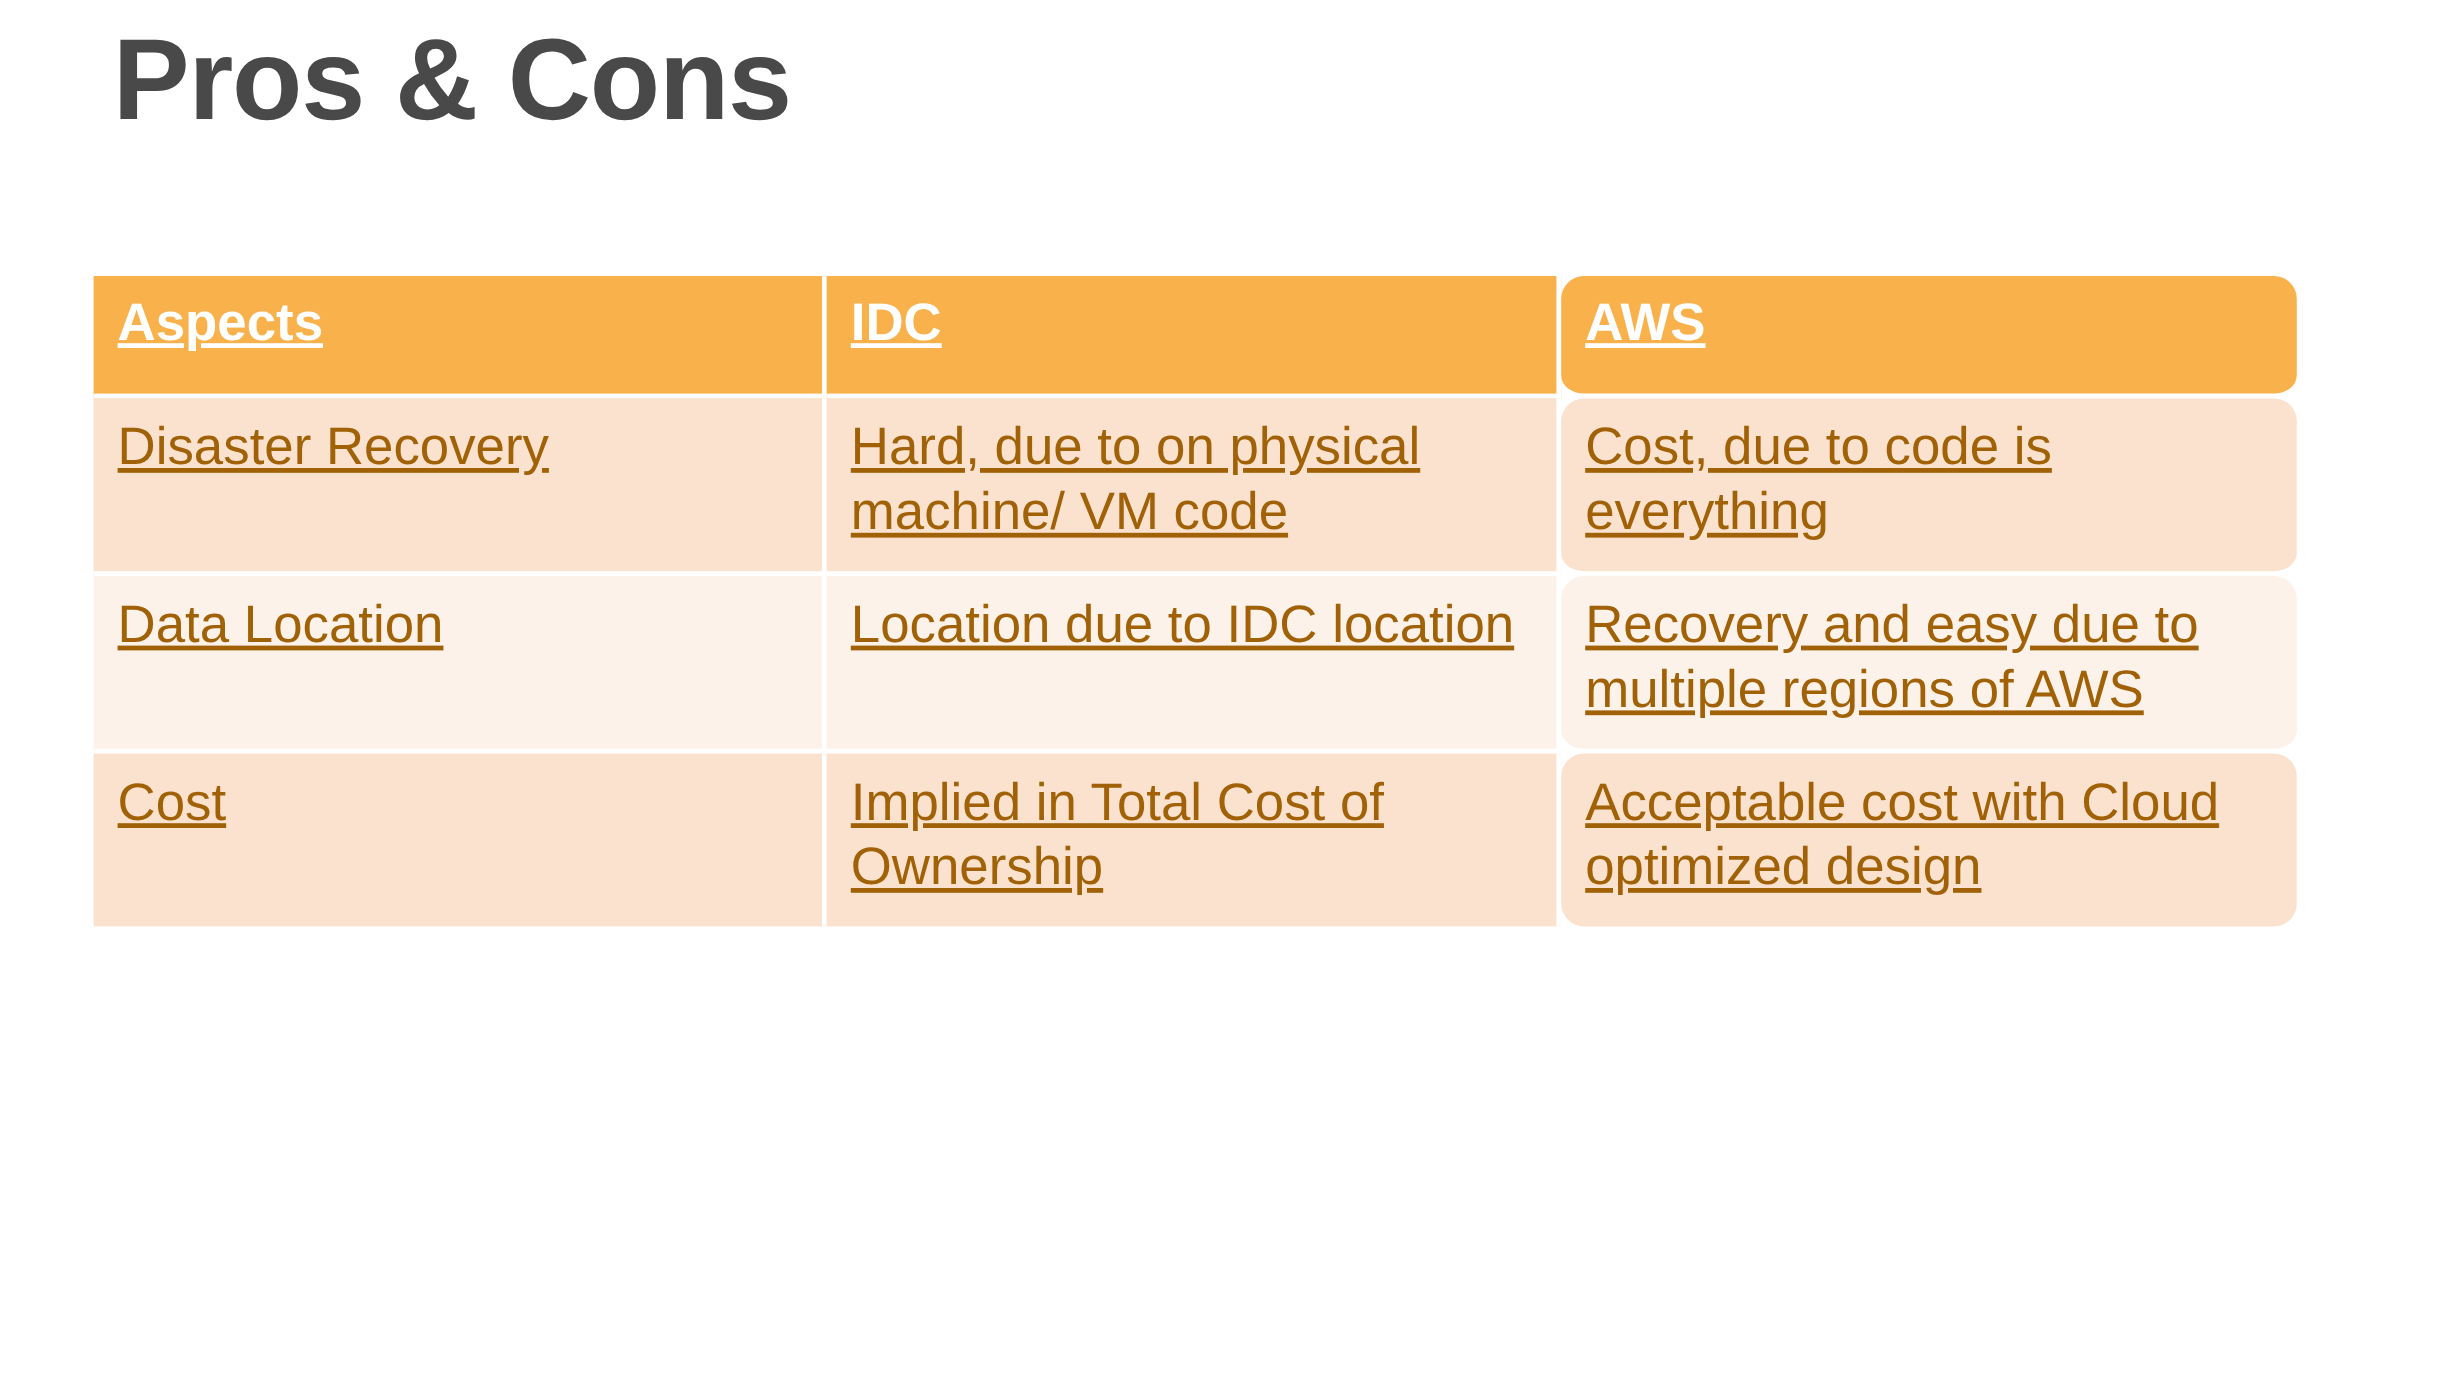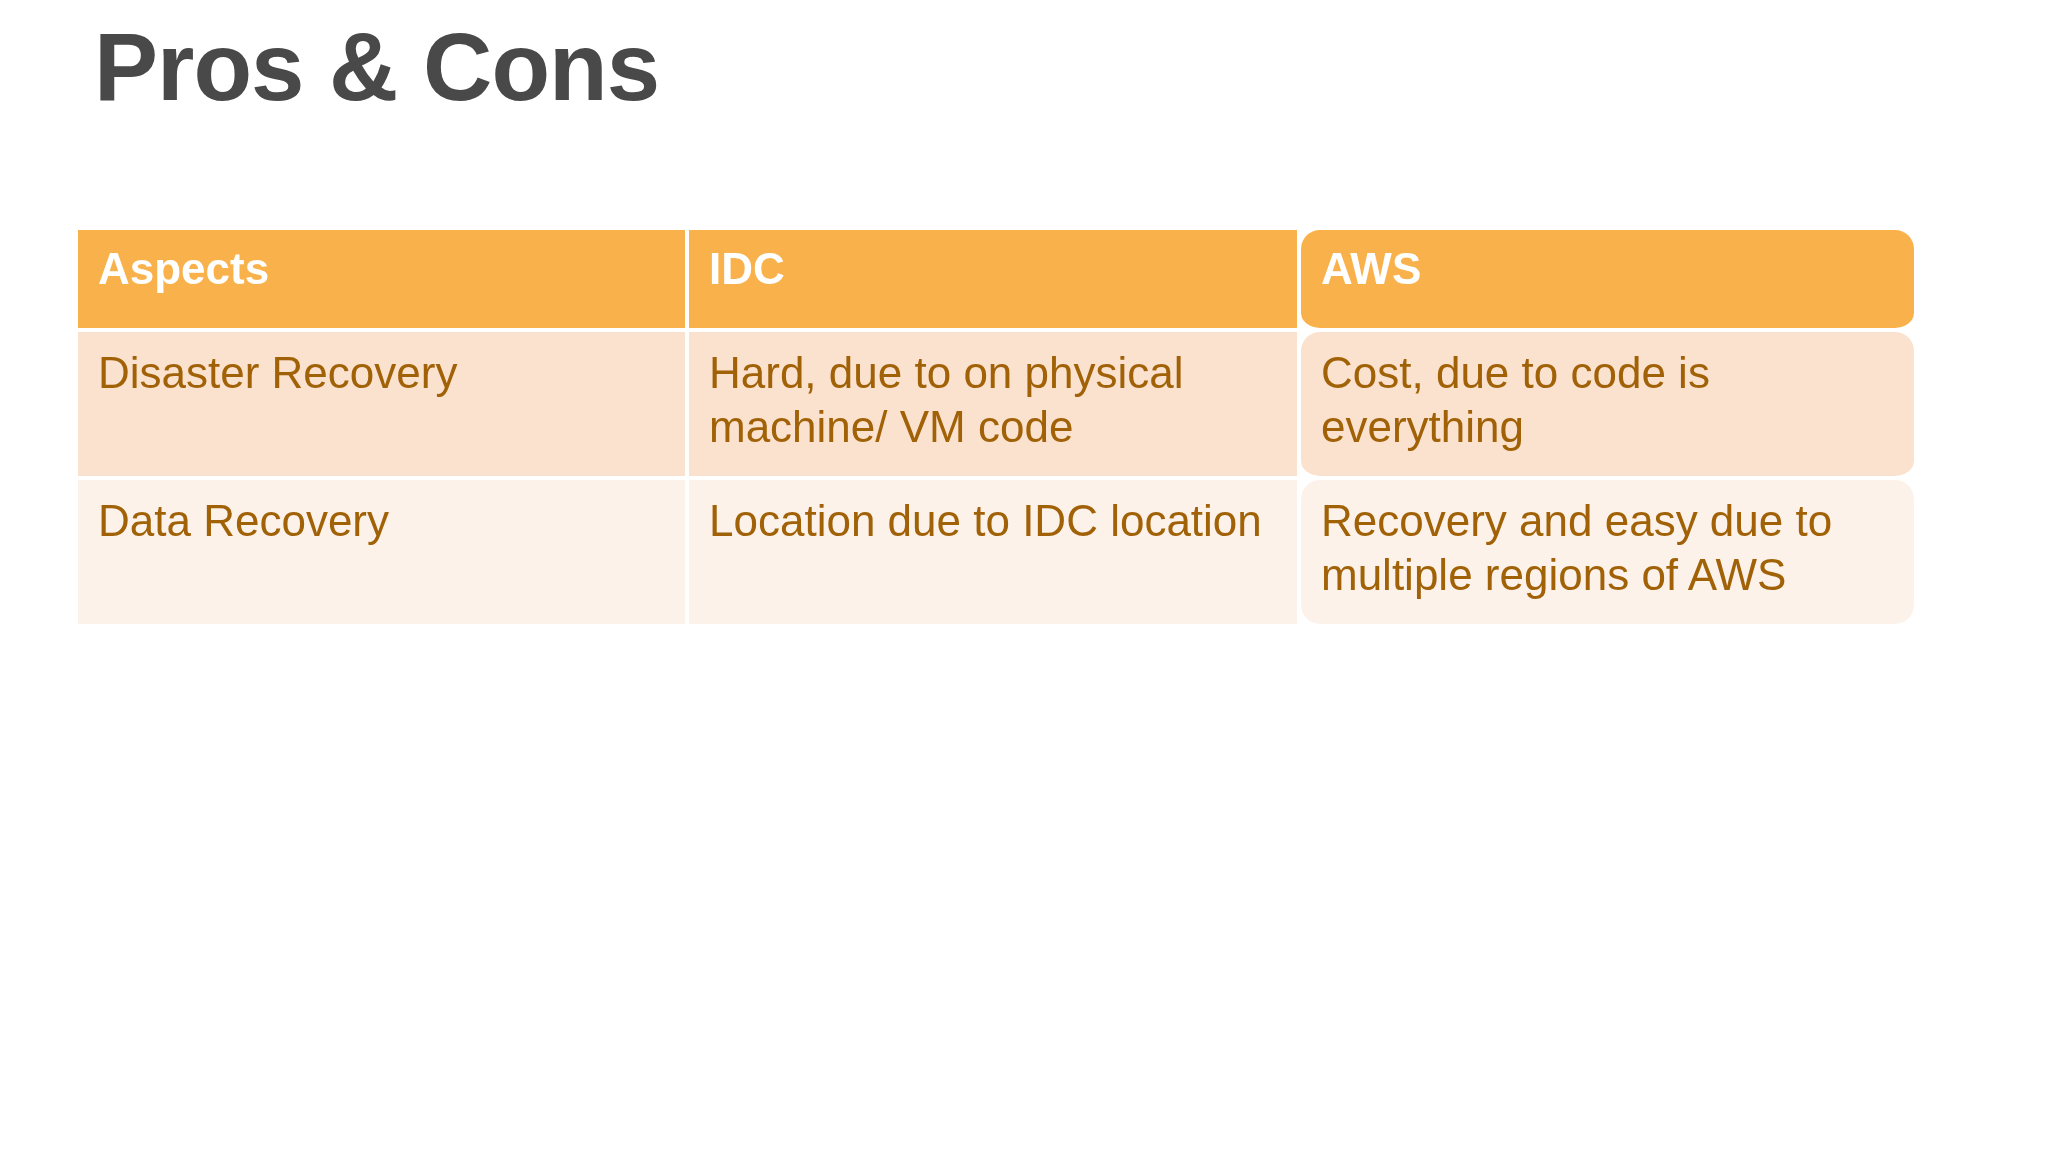--- a/index.html
+++ b/index.html
@@ -52,20 +52,21 @@
   table.cmp col.c-idc     { width: 612px; }
   table.cmp col.c-aws     { width: 613px; }
 
   table.cmp th,
   table.cmp td {
     vertical-align: top;
     text-align: left;
     padding: 14px 24px 18px 20px;
     border-right: 4px solid #FFFFFF;
     border-bottom: 4px solid #FFFFFF;
+    text-decoration: underline;
   }
   table.cmp th:last-child,
   table.cmp td:last-child { border-right: none; border-radius: 19px; }
   table.cmp tr:last-child td { border-bottom: none; }
 
   
   thead tr th {
     background: #F9B24B;
     color: #FFFFFF;
     font-size: 44px;
@@ -122,28 +123,39 @@
           <td>
             <span class="cell-text">Hard, due to on physical machine/ VM code</span>
           </td>
           <td>
             <span class="cell-text">Cost, due to code is everything</span>
           </td>
         </tr>
 
         <tr class="band-light">
           <td>
-            <span class="cell-text">Data Recovery</span>
+            <span class="cell-text">Data Location</span>
           </td>
           <td>
             <span class="cell-text">Location due to IDC location</span>
           </td>
           <td>
             <span class="cell-text">Recovery and easy due to multiple regions of AWS</span>
           </td>
         </tr>
 
+        <tr class="band-dark">
+          <td>
+            <span class="cell-text">Cost</span>
+          </td>
+          <td>
+            <span class="cell-text">Implied in Total Cost of Ownership</span>
+          </td>
+          <td>
+            <span class="cell-text">Acceptable cost with Cloud optimized design</span>
+          </td>
+        </tr>
 
       </tbody>
     </table>
   </div>
 
 </div>
 
 </body></html>

